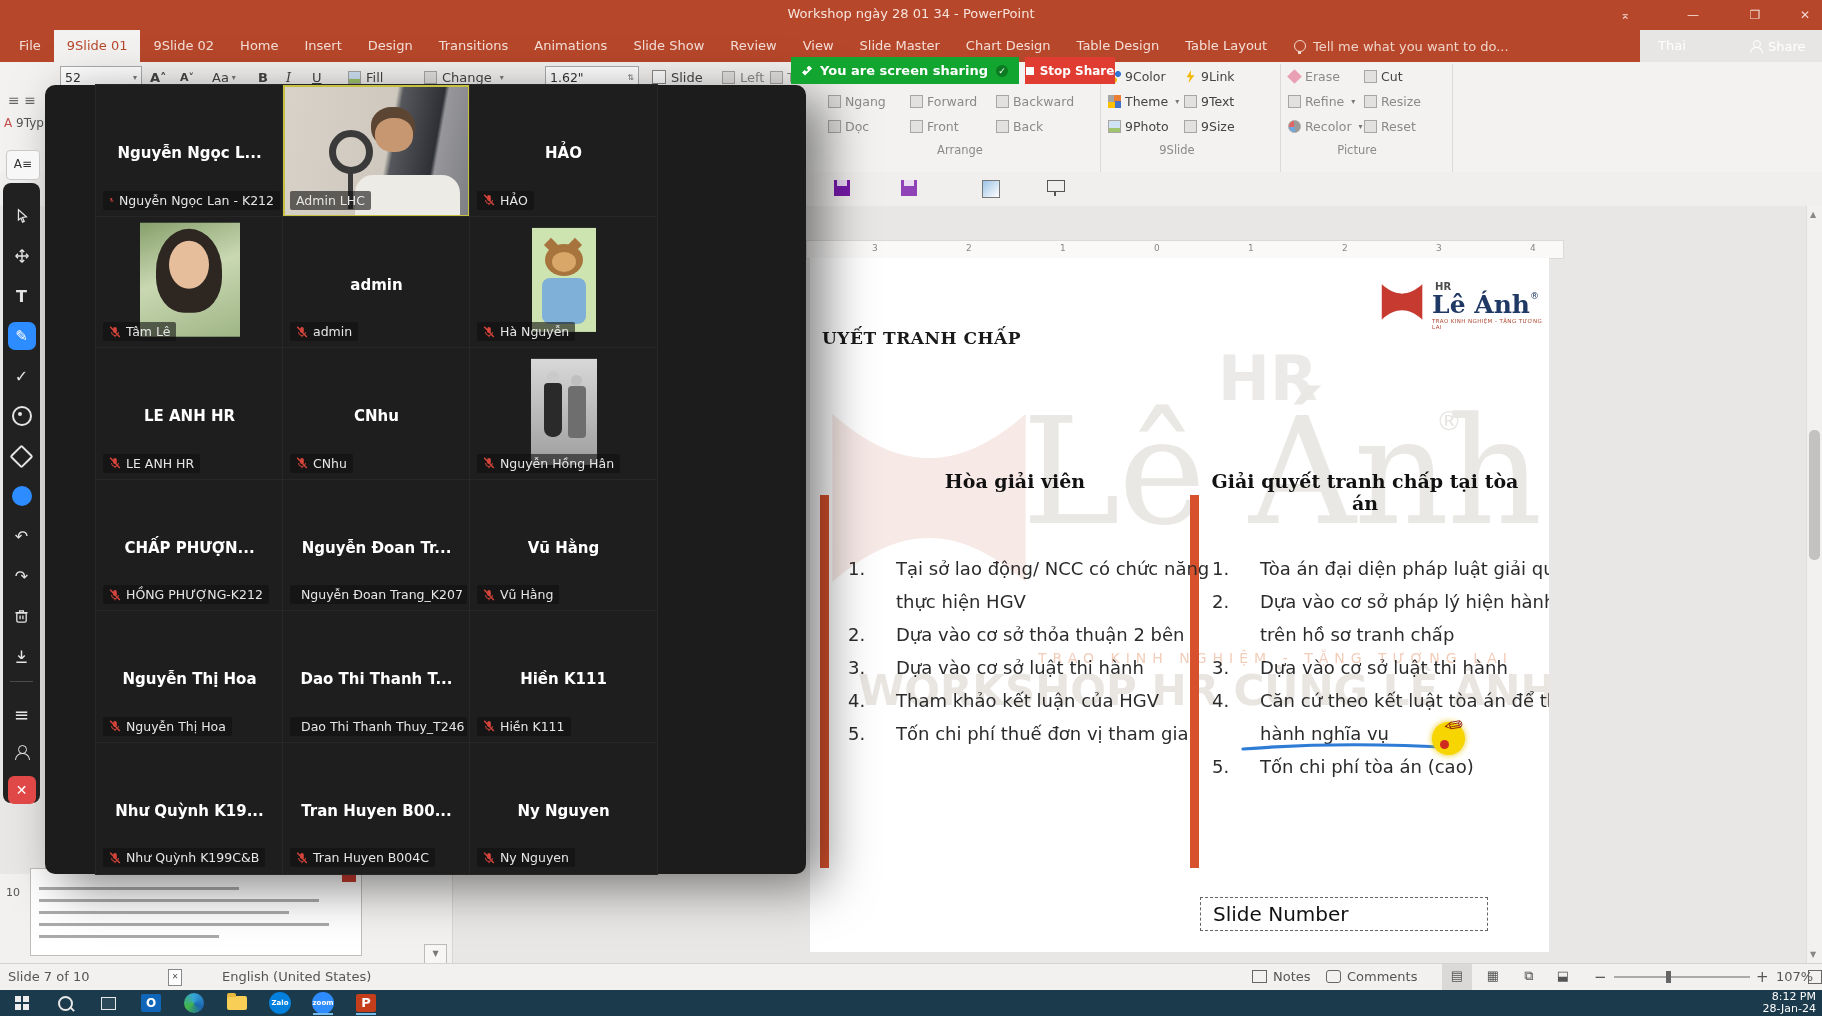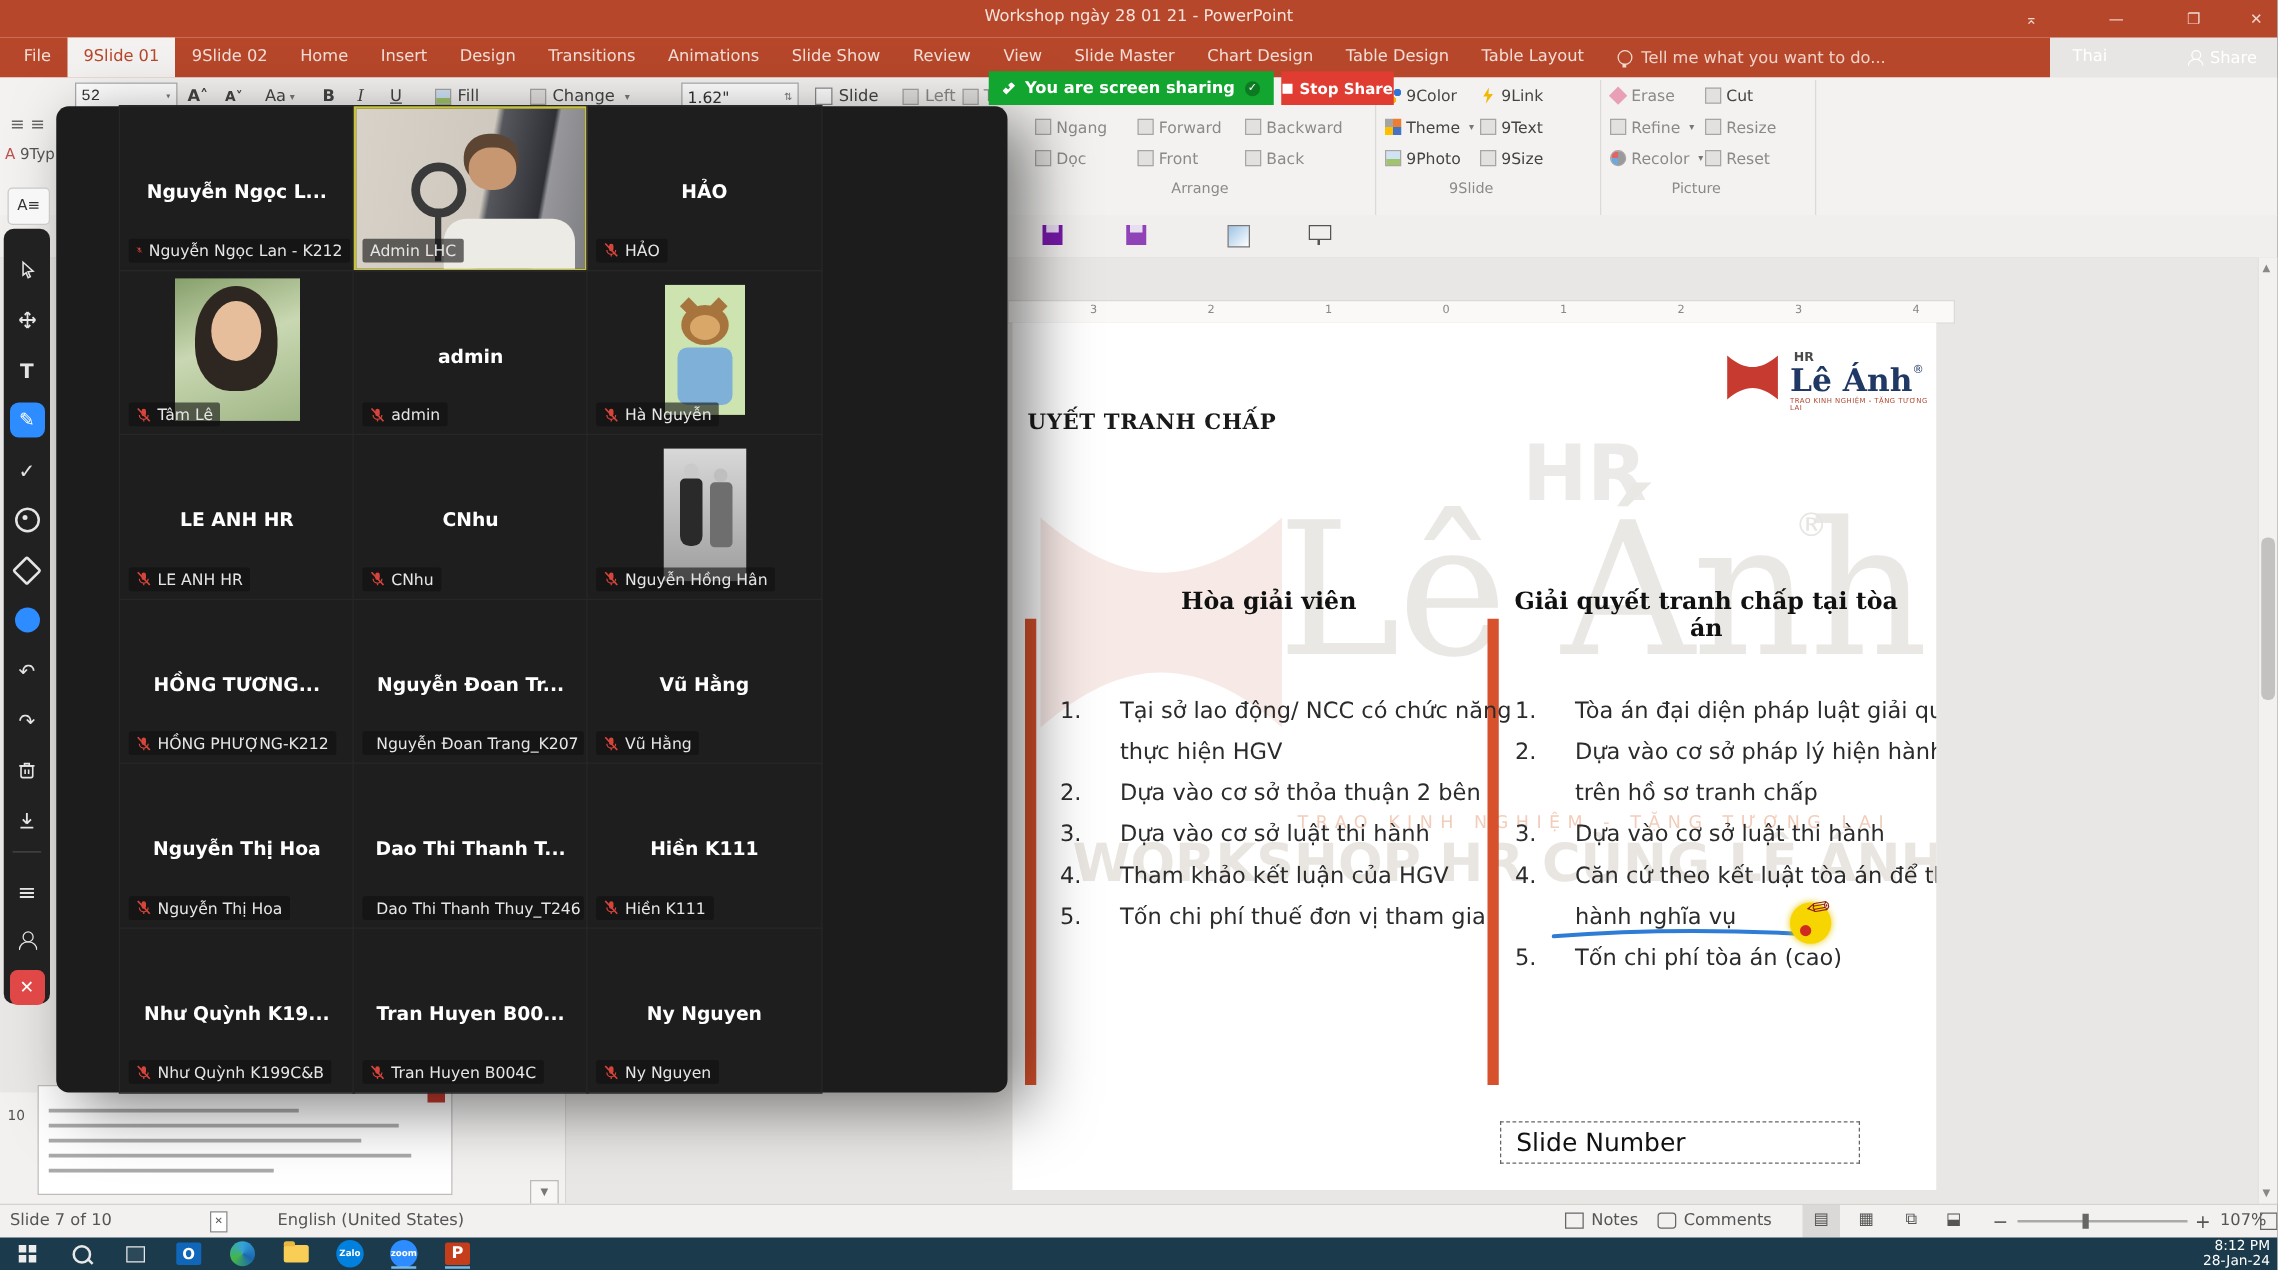--- a/index.html
+++ b/index.html
@@ -181,21 +181,21 @@
   .personw:after{content:"";position:absolute;left:0;top:8px;width:13px;height:6px;border:1.5px solid #E4E4E4;border-bottom:none;border-radius:7px 7px 0 0;}
   
   .fragment{position:absolute;color:#555;font-size:12px;z-index:5;}
 </style>
 </head>
 <body>
 
 <div id="stage">
 
   <div id="titlebar">
-    <div id="apptitle">Workshop ngày 28 01 21 - PowerPoint</div>
+    <div id="apptitle">Workshop ngày 28 01 34 - PowerPoint</div>
     <span class="winbtn" style="left:1610px;">⌅</span>
     <span class="winbtn" style="left:1678px;">—</span>
     <span class="winbtn" style="left:1740px;">❐</span>
     <span class="winbtn" style="left:1790px;">✕</span>
   </div>
 
   <div id="tabsrow">
     <div id="tabs-inner">
         <div class="tab">File</div>
         <div class="tab active">9Slide 01</div>
@@ -218,21 +218,21 @@
       <span>Tell me what you want to do...</span>
     </div>
     <div id="account">Thai Tai</div>
     <div id="sharebtn">
       <span class="personicon"></span>
       <span>Share</span>
     </div>
   </div>
 
   <div id="ribbon">
-    <div class="rc inputbox" style="left:60px;width:72px;font-family:Liberation Mono, monospace;">
+    <div class="rc inputbox" style="left:60px;width:72px;">
       <span>52</span>
       <span class="caret" style="margin-left:auto;">▾</span>
     </div>
     <span class="rc" style="left:150px;font-weight:bold;">A˄</span>
     <span class="rc" style="left:180px;font-size:11px;font-weight:bold;">A˅</span>
     <span class="rc" style="left:212px;">Aa<span class="caret">▾</span></span>
     <span class="rc" style="left:258px;font-weight:bold;">B</span>
     <span class="rc" style="left:286px;font-style:italic;font-family:'DejaVu Serif',serif;">I</span>
     <span class="rc" style="left:312px;text-decoration:underline;">U</span>
     <span class="rc" style="left:348px;gap:5px;">
@@ -713,21 +713,21 @@
             <svg width="12" height="12" viewBox="0 0 12 12">
               <rect x="4.2" y="1" width="3.6" height="6" rx="1.8" fill="#D6453C"></rect>
               <path d="M2.5 6a3.5 3.5 0 0 0 7 0" stroke="#D6453C" stroke-width="1" fill="none"></path>
               <line x1="6" y1="9.5" x2="6" y2="11.2" stroke="#D6453C" stroke-width="1"></line>
               <line x1="1.2" y1="0.8" x2="10.8" y2="11" stroke="#D6453C" stroke-width="1.4"></line>
             </svg>
             <span>Nguyễn Hồng Hân</span>
           </div>
         </div>
         <div class="pcell">
-          <div class="pname">HỒNG TƯƠNG...</div>
+          <div class="pname">CHẤP PHƯỢN...</div>
           <div class="plabel">
             <svg width="12" height="12" viewBox="0 0 12 12">
               <rect x="4.2" y="1" width="3.6" height="6" rx="1.8" fill="#D6453C"></rect>
               <path d="M2.5 6a3.5 3.5 0 0 0 7 0" stroke="#D6453C" stroke-width="1" fill="none"></path>
               <line x1="6" y1="9.5" x2="6" y2="11.2" stroke="#D6453C" stroke-width="1"></line>
               <line x1="1.2" y1="0.8" x2="10.8" y2="11" stroke="#D6453C" stroke-width="1.4"></line>
             </svg>
             <span>HỒNG PHƯỢNG-K212</span>
           </div>
         </div>

